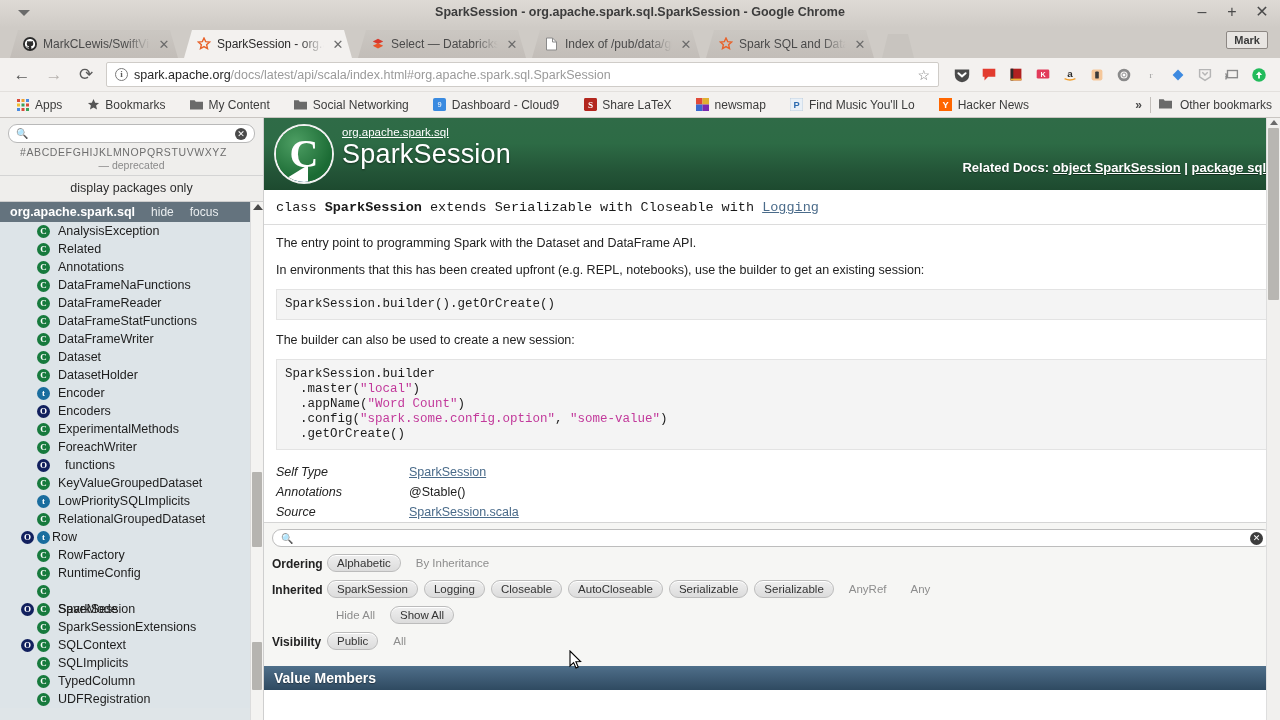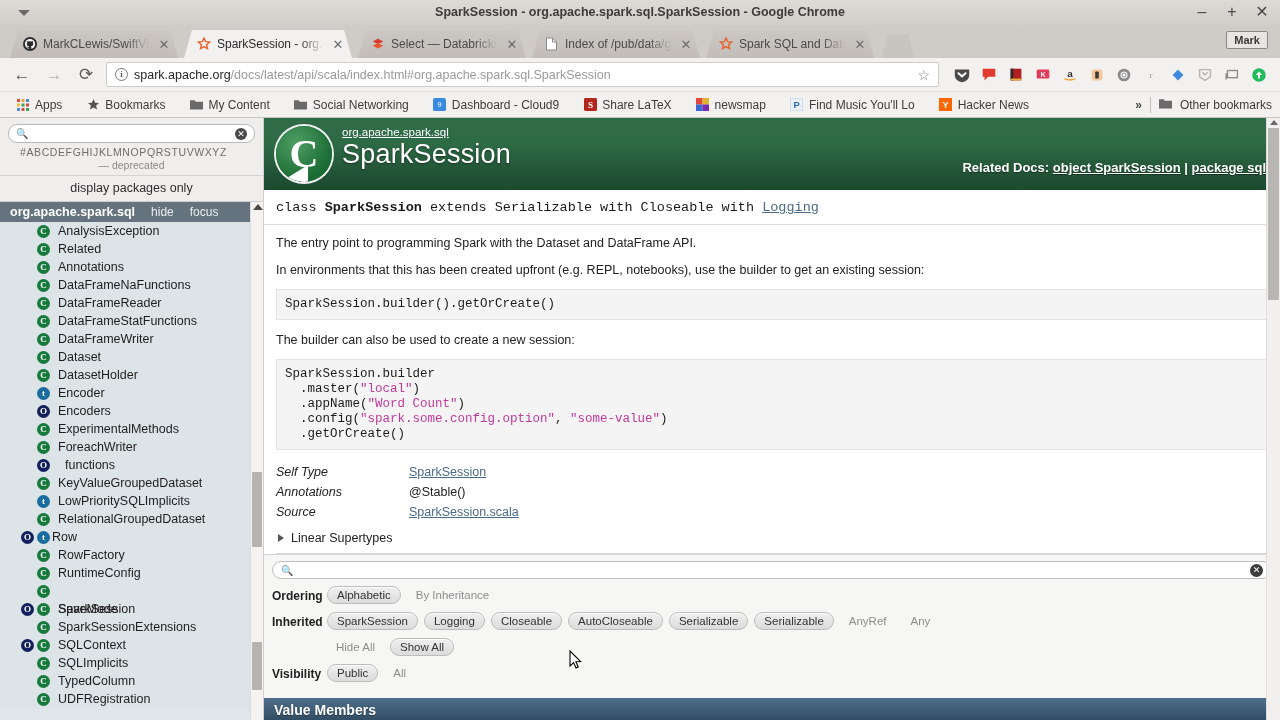--- a/index.html
+++ b/index.html
@@ -675,24 +675,20 @@
             <div class="attrow">
               <div class="k">Annotations</div>
               <div class="v">@Stable()</div>
             </div>
             <div class="attrow">
               <div class="k">Source</div>
               <div class="v"><a href="#">SparkSession.scala</a></div>
             </div>
           </div>
 
-        <div class="linsup">
-          <span class="tri"></span>
-          <span>Linear Supertypes</span>
-        </div>
       </div>
 
       <div class="filterpanel">
         <div class="f-search">
           <span class="mag">🔍</span>
           <input type="text" placeholder="" style="">
           <span class="f-clear">✕</span>
         </div>
 
         <div class="frow">

